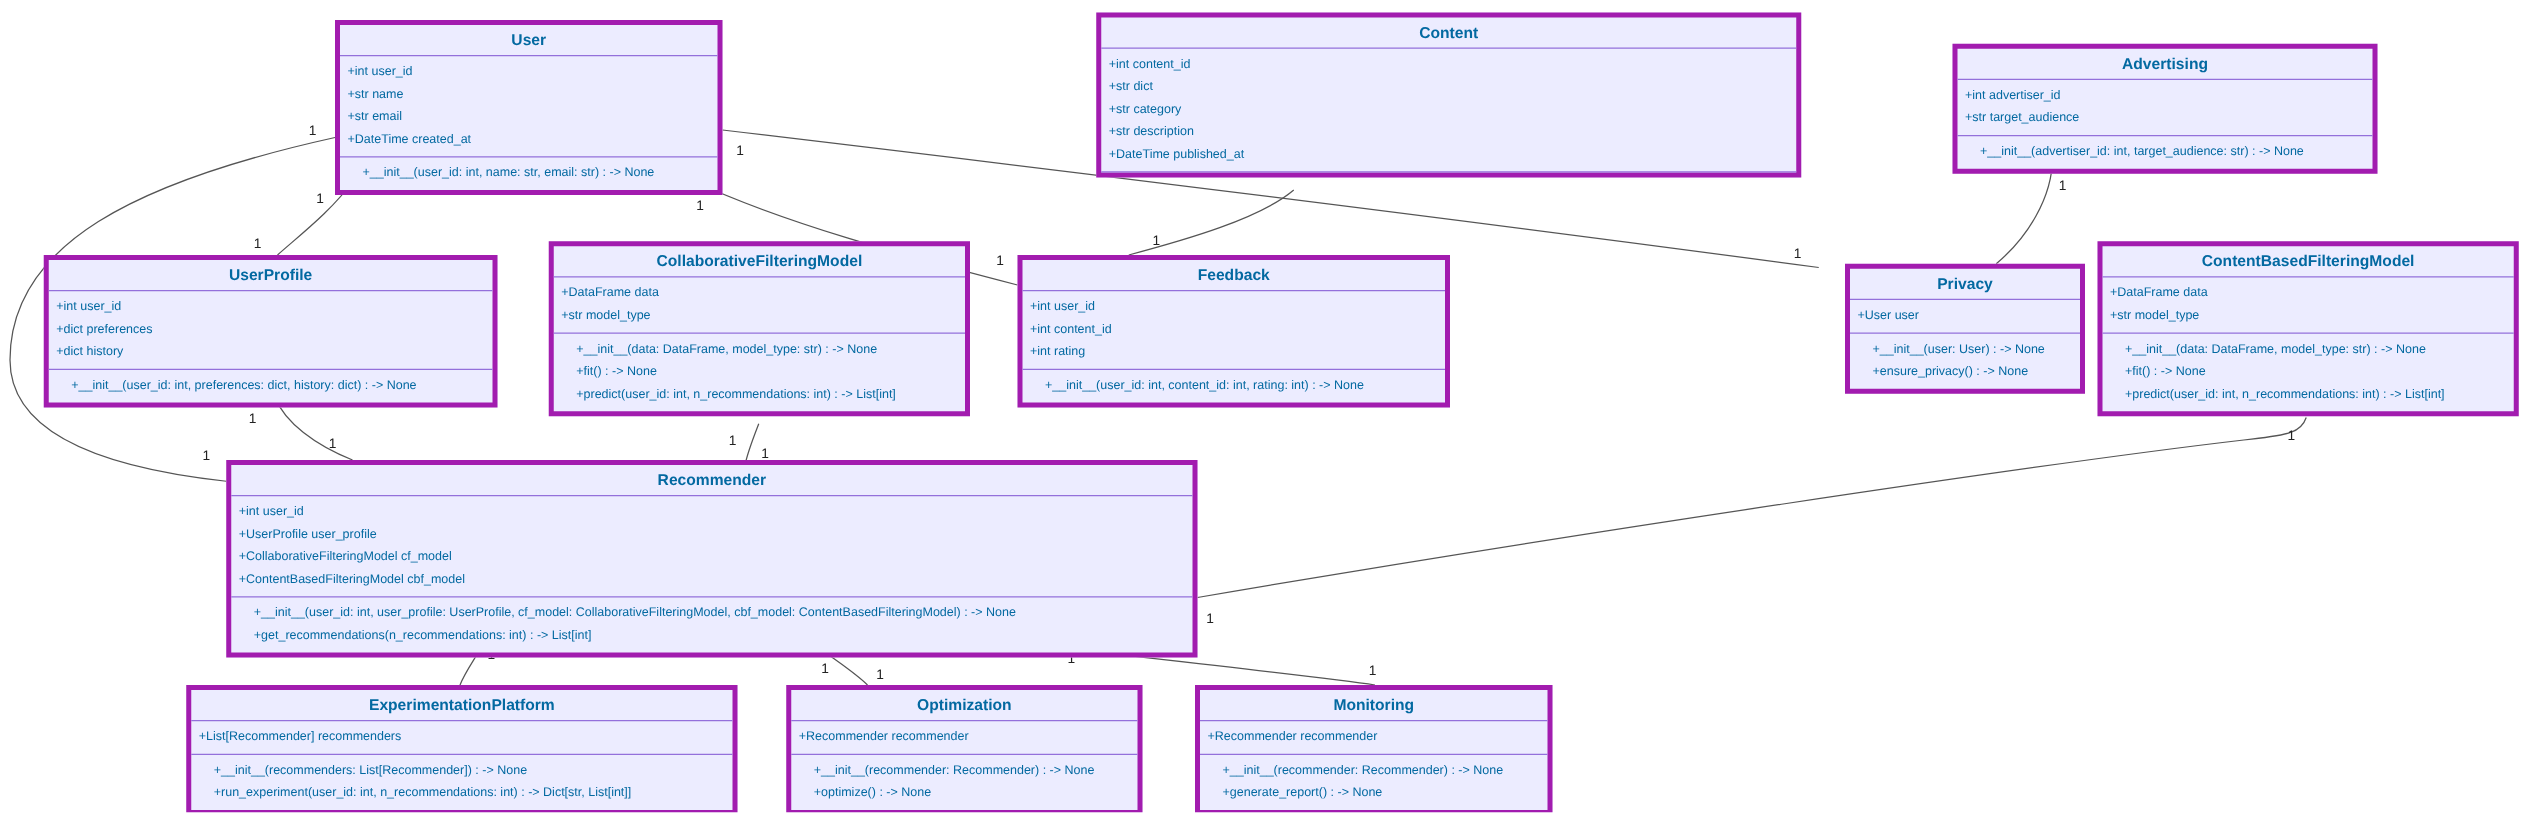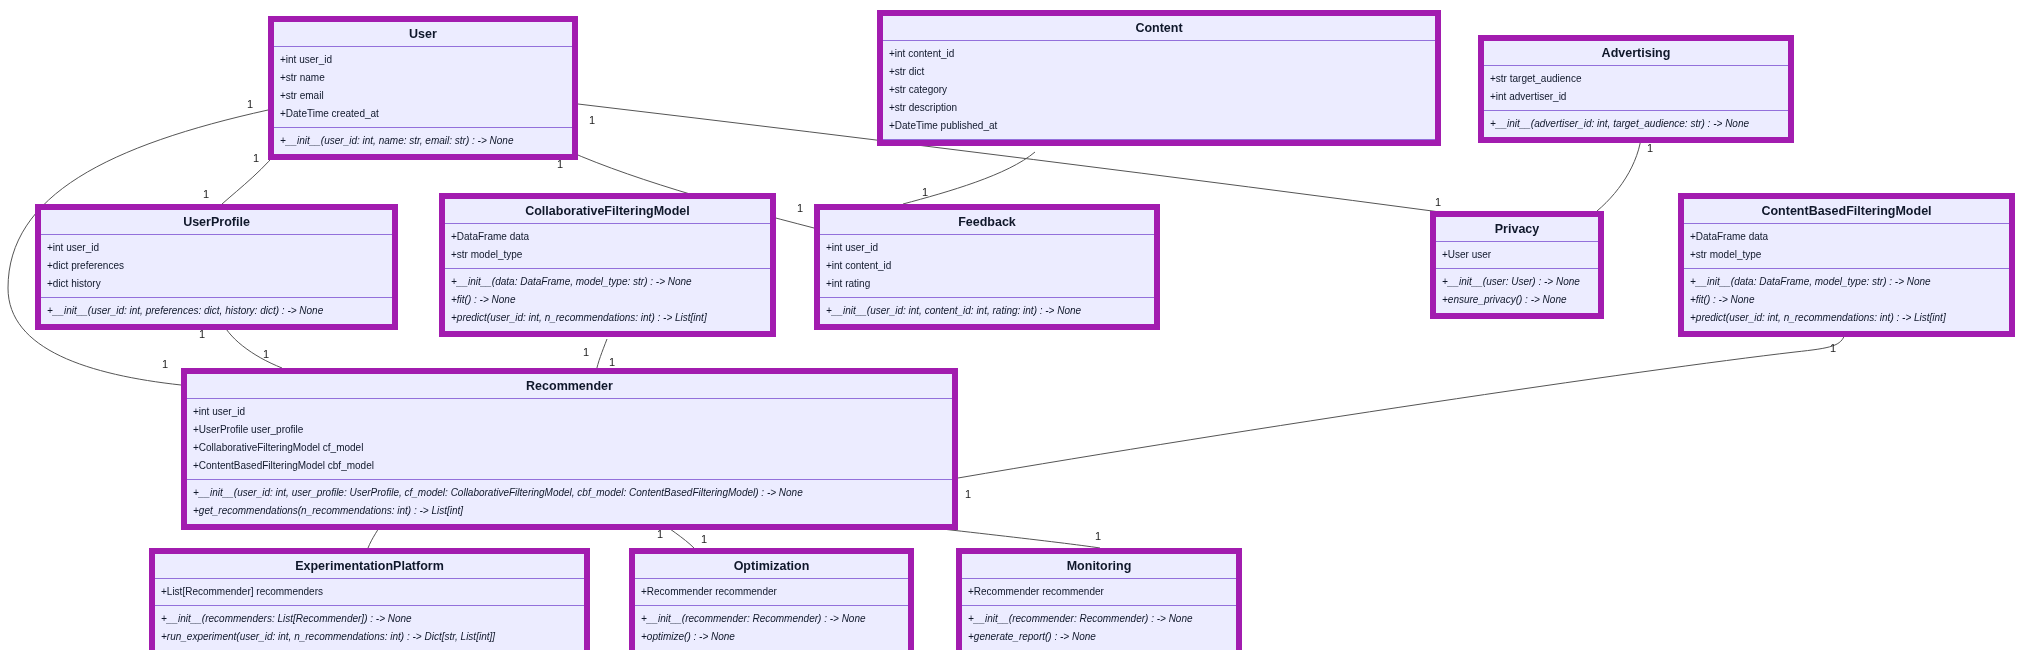--- a/index.html
+++ b/index.html
@@ -1,24 +1,24 @@
 <!DOCTYPE html>
 <html><head>
 <meta charset="utf-8">
 <style>
   html,body{margin:0;padding:0;background:#ffffff;}
   #canvas{position:relative;width:2032px;height:650px;background:#ffffff;overflow:hidden;
           font-family:"Liberation Sans",sans-serif;}
   #edge-layer{position:absolute;left:0;top:0;width:2032px;height:650px;}
-  .uml-class{position:absolute;background:#ECECFF;border:6px solid #a21caf;color:#0f172a;
+  .uml-class{position:absolute;background:#ECECFF;border:4px solid #a21caf;color:#0369a1;
              box-sizing:border-box;}
   .cls-title{font-size:12.5px;font-weight:bold;text-align:center;padding:5px 4px;
              border-bottom:1px solid #9370DB;white-space:nowrap;}
   .cls-attrs{padding:4px 6px;border-bottom:1px solid #9370DB;}
-  .cls-methods{padding:4px 6px;font-style:italic;}
+  .cls-methods{padding:4px 18px;}
   .mrow{font-size:10px;line-height:18px;white-space:nowrap;}
   .edge{fill:none;stroke:#555555;stroke-width:1;}
   .mult{font-size:11px;fill:#222;text-anchor:middle;}
 </style>
 </head>
 <body>
 
 <div id="canvas">
 
   <svg id="edge-layer" viewBox="0 0 2032 650">
@@ -76,25 +76,25 @@
     <div class="cls-title">Content</div>
     <div class="cls-attrs">
         <div class="mrow">+int content_id</div>
         <div class="mrow">+str dict</div>
         <div class="mrow">+str category</div>
         <div class="mrow">+str description</div>
         <div class="mrow">+DateTime published_at</div>
       </div>
   </div>
 
-  <div class="uml-class" style="left:1478px;top:35px;width:316px">
+  <div class="uml-class" style="left:1562px;top:35px;width:340px">
     <div class="cls-title">Advertising</div>
     <div class="cls-attrs">
+        <div class="mrow">+int advertiser_id</div>
         <div class="mrow">+str target_audience</div>
-        <div class="mrow">+int advertiser_id</div>
       </div>
     <div class="cls-methods">
         <div class="mrow">+__init__(advertiser_id: int, target_audience: str) : -&gt; None</div>
       </div>
   </div>
 
   <div class="uml-class" style="left:35px;top:204px;width:363px">
     <div class="cls-title">UserProfile</div>
     <div class="cls-attrs">
         <div class="mrow">+int user_id</div>
@@ -124,21 +124,21 @@
     <div class="cls-attrs">
         <div class="mrow">+int user_id</div>
         <div class="mrow">+int content_id</div>
         <div class="mrow">+int rating</div>
       </div>
     <div class="cls-methods">
         <div class="mrow">+__init__(user_id: int, content_id: int, rating: int) : -&gt; None</div>
       </div>
   </div>
 
-  <div class="uml-class" style="left:1430px;top:211px;width:174px">
+  <div class="uml-class" style="left:1476px;top:211px;width:192px">
     <div class="cls-title">Privacy</div>
     <div class="cls-attrs">
         <div class="mrow">+User user</div>
       </div>
     <div class="cls-methods">
         <div class="mrow">+__init__(user: User) : -&gt; None</div>
         <div class="mrow">+ensure_privacy() : -&gt; None</div>
       </div>
   </div>
 

